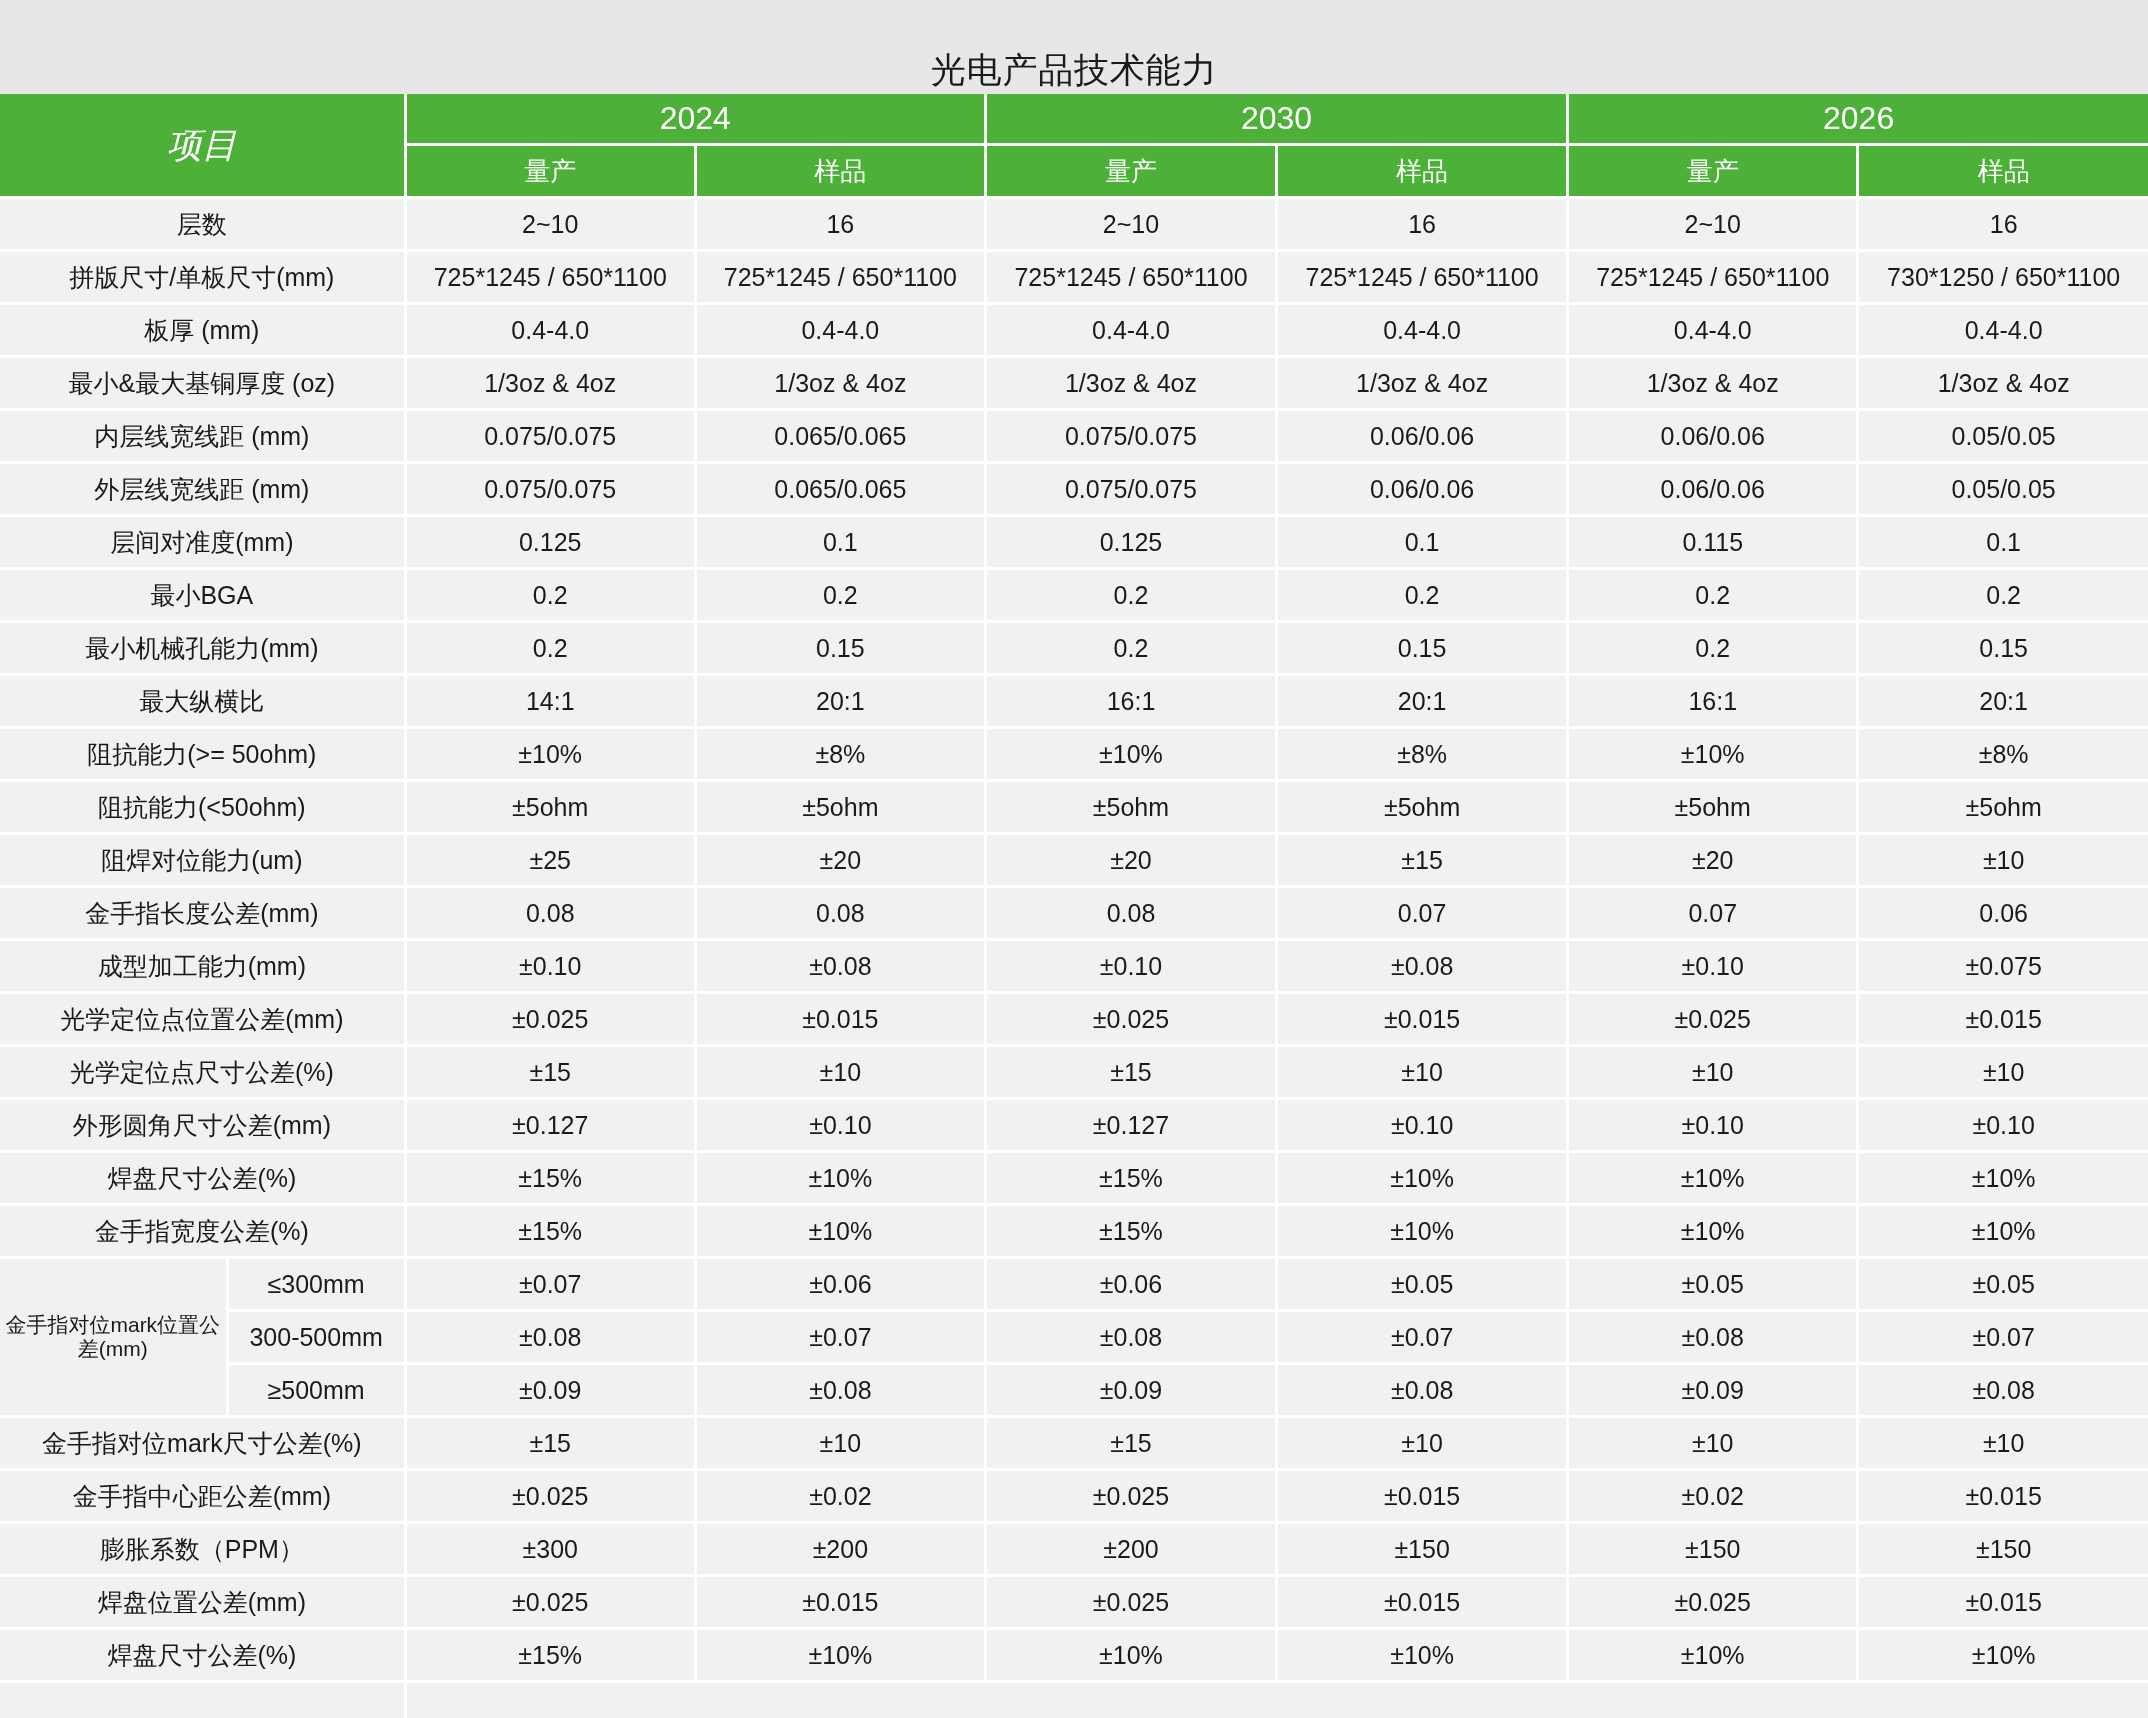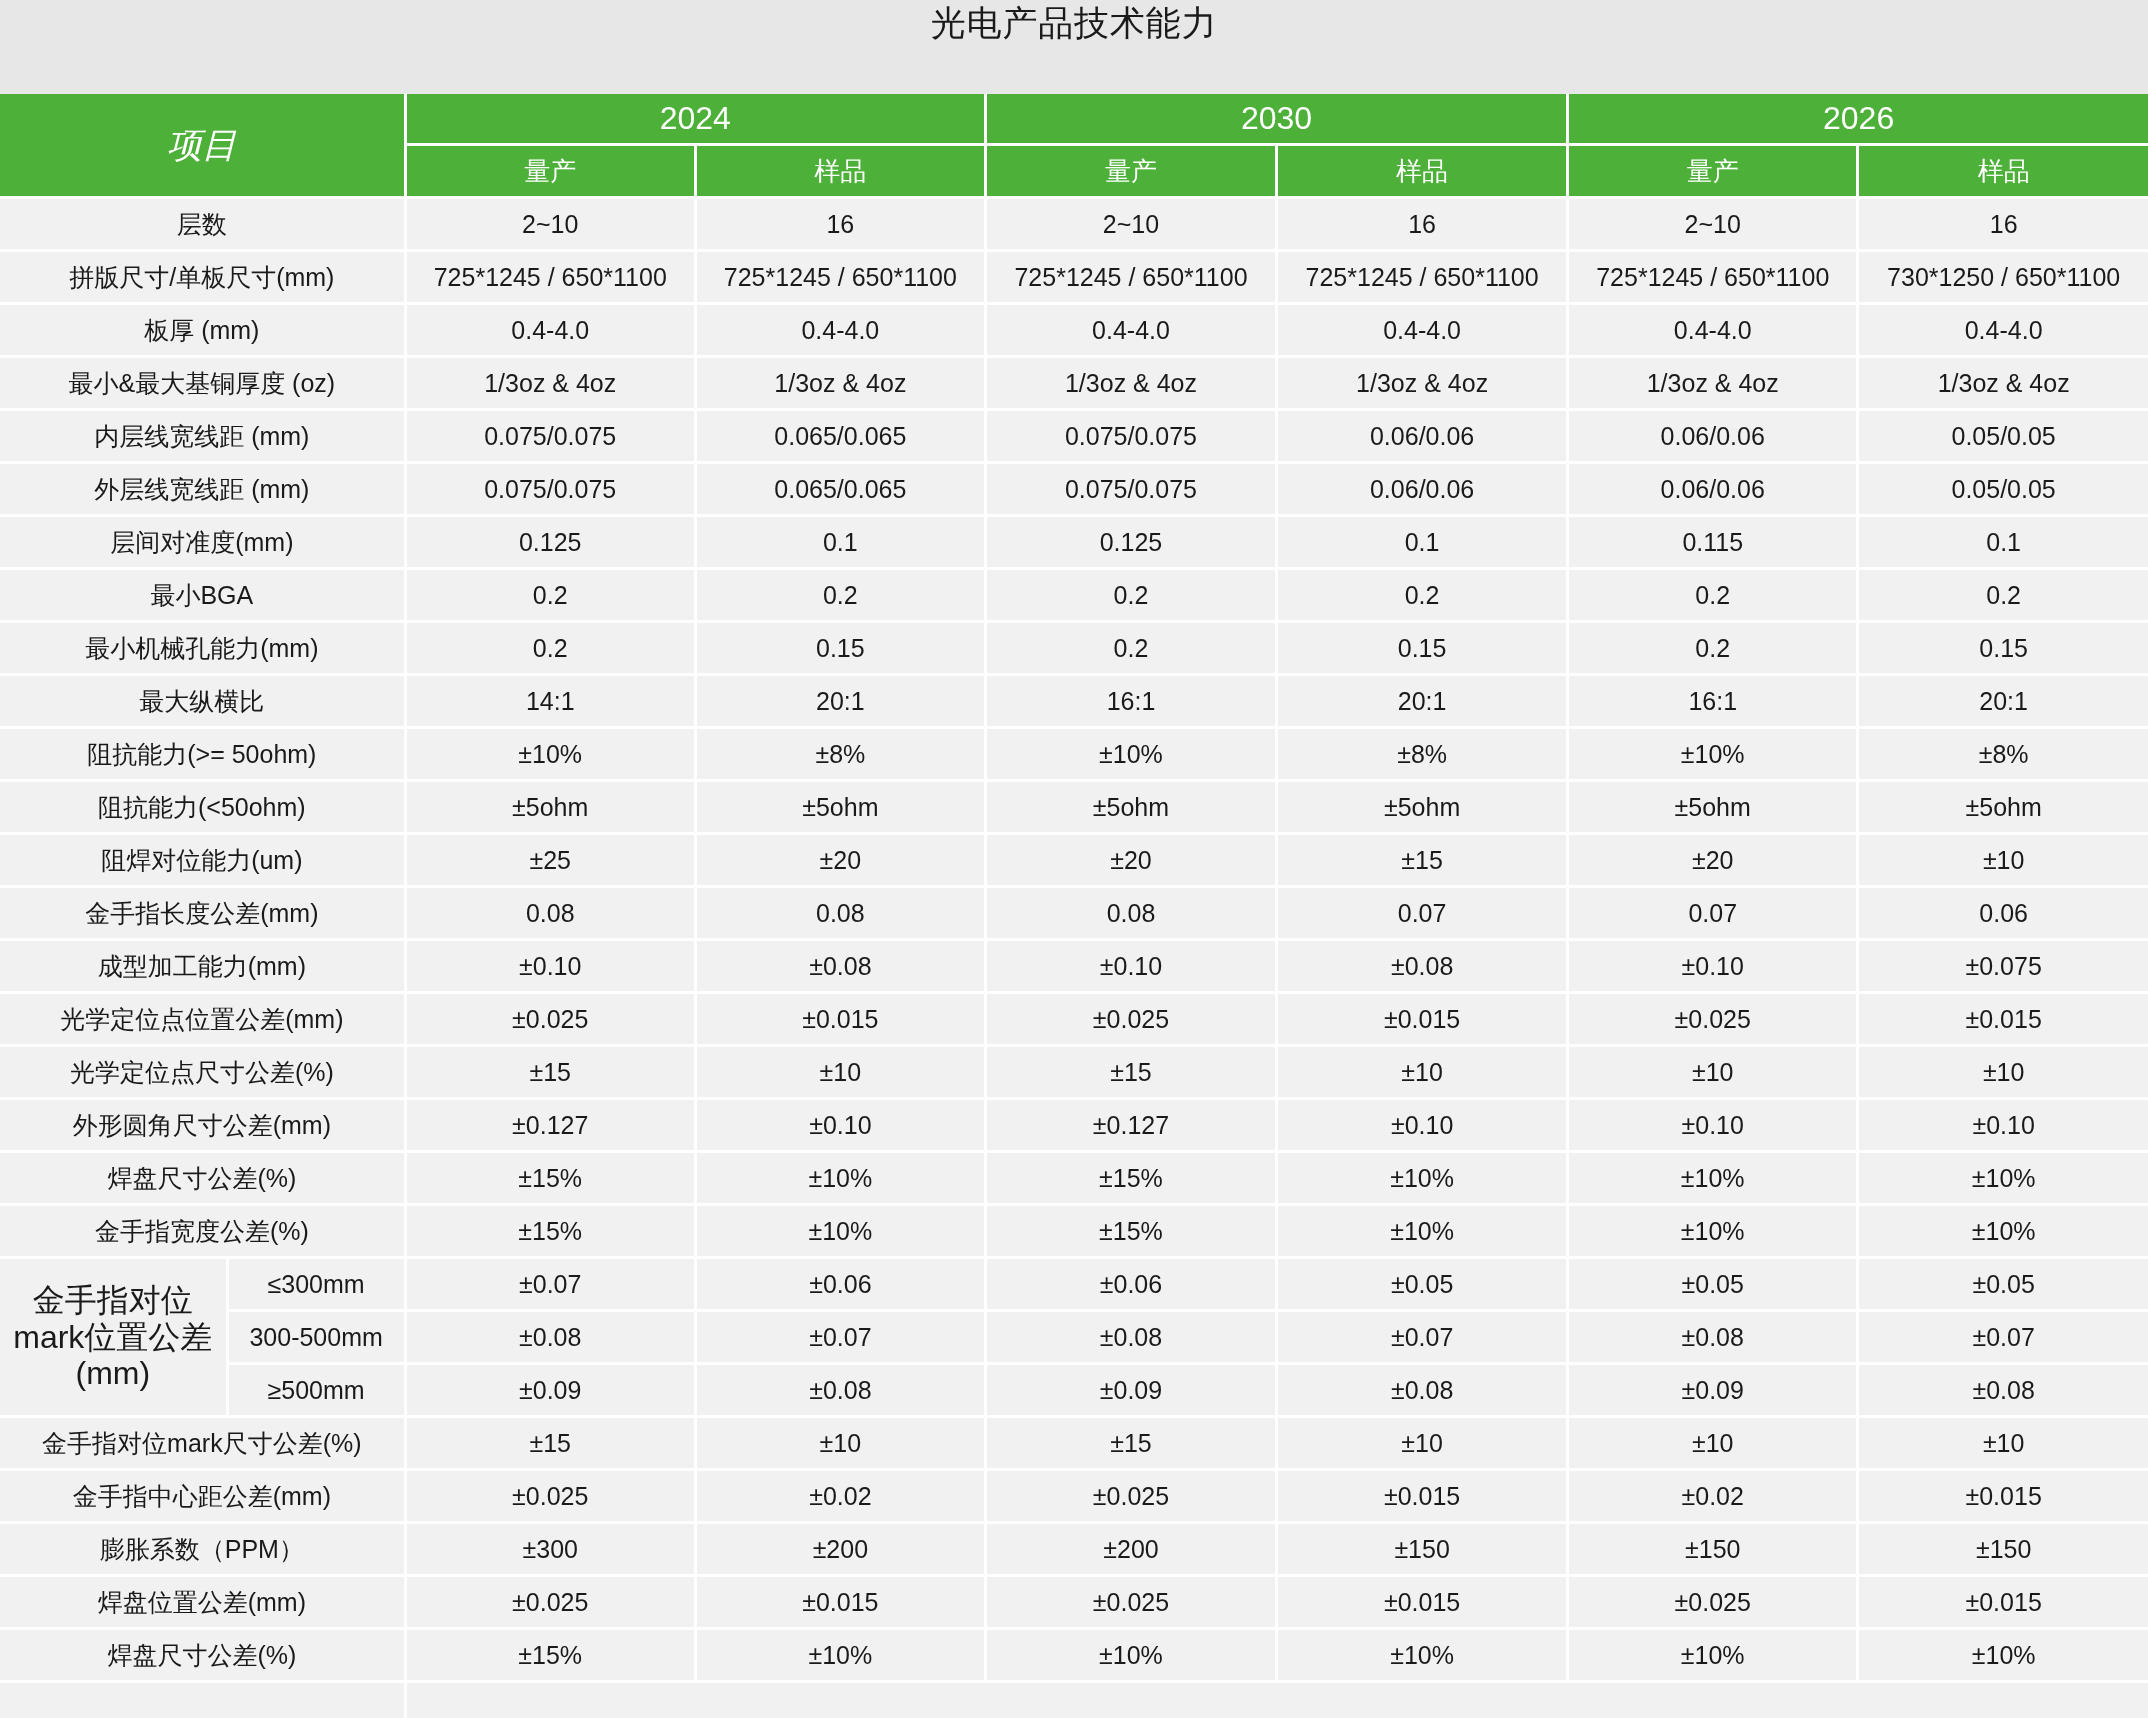--- a/index.html
+++ b/index.html
@@ -15,21 +15,21 @@
     width: 2148px;
     height: 1718px;
     overflow: hidden;
     background: #ffffff;
   }
   .title-bar {
     width: 100%;
     height: 94px;
     background: #E7E7E7;
     display: flex;
-    align-items: flex-start;
+    align-items: flex-end;
     justify-content: center;
   }
   .title-bar .title {
     font-size: 35px;
     color: #1a1a1a;
     letter-spacing: 0.8px;
   }
   table.cap-table {
     width: 2148px;
     table-layout: fixed;
@@ -58,21 +58,21 @@
   .sub-row th { height: 50px; font-size: 26px; }
   th.project-th { font-size: 35px; font-style: italic; }
 
   tbody td {
     background: #F2F1F1;
     color: #1a1a1a;
     font-size: 25px;
     height: 50px;
     line-height: 1.15;
   }
-  td.group-label-cell { font-size: 32px; }
+  td.group-label-cell { font-size: 21px; }
   tr.partial-row td { height: 50px; }
 </style>
 </head>
 <body>
 
 <div class="page">
 
   <div class="title-bar">
     <div class="title">光电产品技术能力</div>
   </div>

